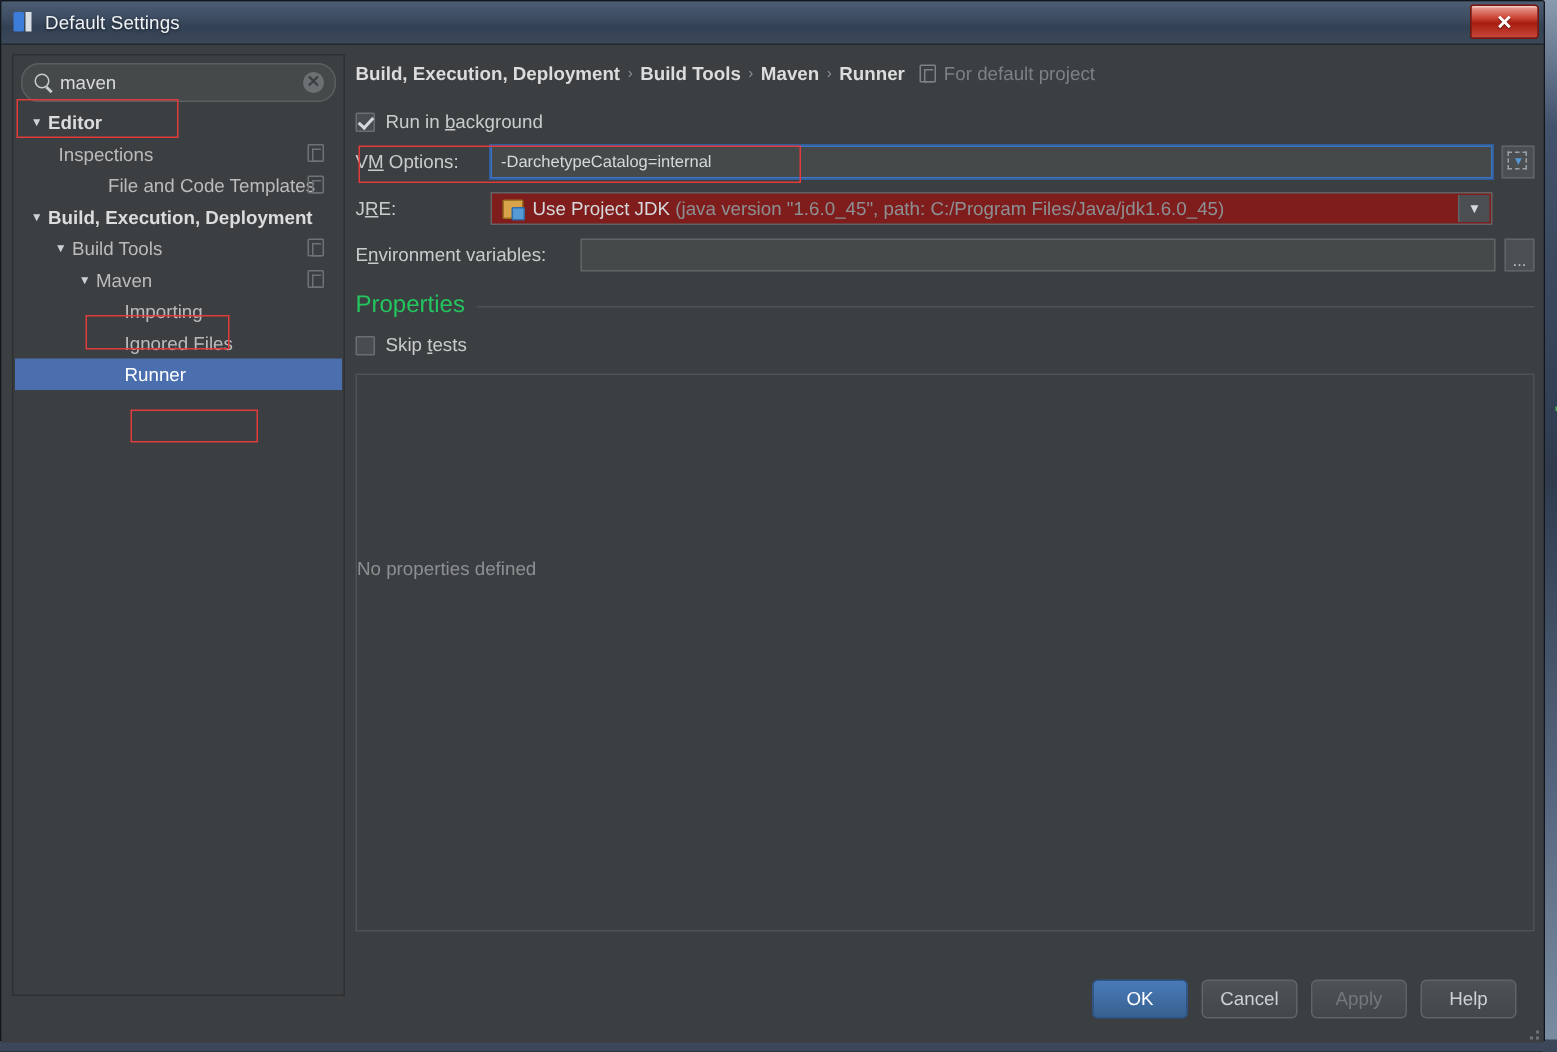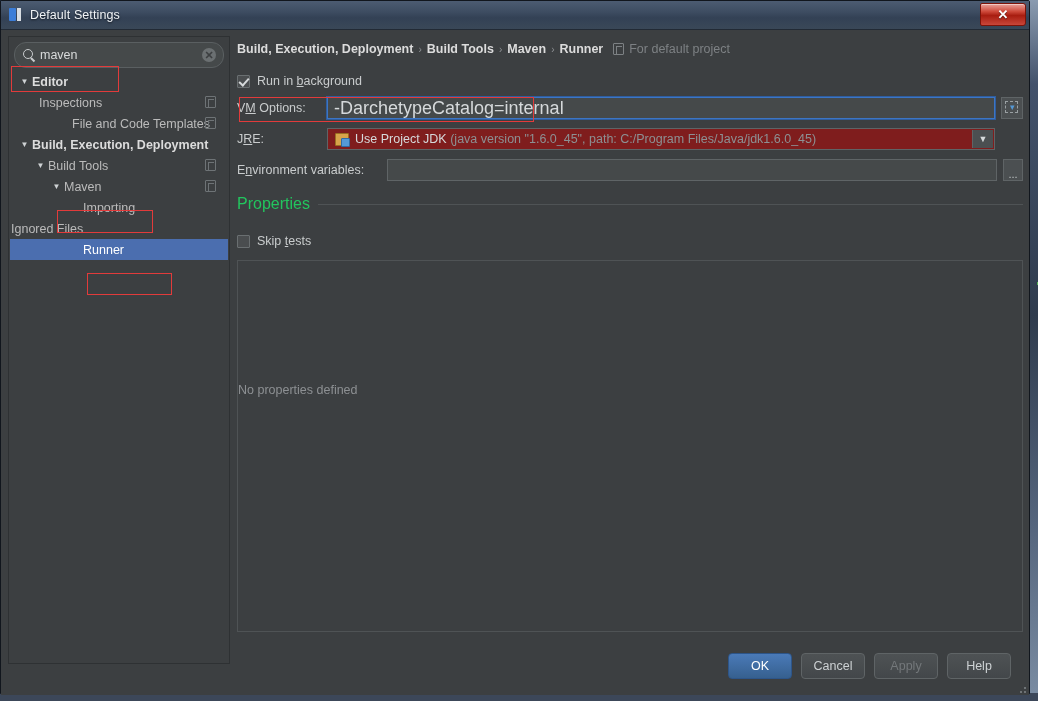--- a/index.html
+++ b/index.html
@@ -209,21 +209,21 @@
   
   .field-row { display: flex; align-items: center; margin-top: 9px; }
   .field-label {
     width: 90px; flex: none;
     color: #c9cccd; font-size: 12.5px;
   }
   .textfield {
     height: 22px; background: #45494a;
     border: 1px solid #5f6466; box-sizing: border-box;
     display: flex; align-items: center;
-    color: #d6d9db; font-size: 18px; padding: 0 6px;
+    color: #d6d9db; font-size: 11px; padding: 0 6px;
   }
   .textfield.focused { border-color: #3c75c4; box-shadow: 0 0 0 1px #2f5d9e; }
   .vm-field { width: 668px; }
   .combo {
     width: 668px; height: 22px;
     background: #7f1d1d; border: 1px solid #5f6466;
     box-sizing: border-box; display: flex; align-items: center;
     position: relative;
   }
   .jdk-icon {
@@ -401,21 +401,21 @@
             <span class="row-icon"></span>
           </div>
           <div class="tree-row" style="padding-left:40px">
             <span class="arrow">▼</span>
             <span class="label">Maven</span>
             <span class="row-icon"></span>
           </div>
           <div class="tree-row" style="padding-left:72px">
             <span class="label">Importing</span>
           </div>
-          <div class="tree-row" style="">
+          <div class="tree-row" style="padding-left:72px">
             <span class="label">Ignored Files</span>
           </div>
           <div class="tree-row selected" style="padding-left:72px">
             <span class="label">Runner</span>
           </div>
         </div>
 
         <div class="hl-maven"></div>
         <div class="hl-runner"></div>
       </div>
@@ -464,21 +464,21 @@
           <span class="field-label" style="width:150px"><span>E</span><span class="u">n</span><span>vironment variables:</span></span>
           <span class="textfield env-field"></span>
           <span class="dots-btn">...</span>
         </div>
 
         <div class="sec-header">
           <span class="sec-title">Properties</span>
           <span class="sec-line"></span>
         </div>
 
-        <div class="cb-row" style="margin-top:21px">
+        <div class="cb-row" style="margin-top:10px">
           <span class="checkbox"></span>
           <span class="cb-label"><span>Skip </span><span class="u">t</span><span>ests</span></span>
         </div>
 
         <div class="props-panel">
           <div class="props-empty">No properties defined</div>
           <div class="props-toolbar">
             <div class="tb-btn">
               <span class="plus-h"></span>
             </div>

